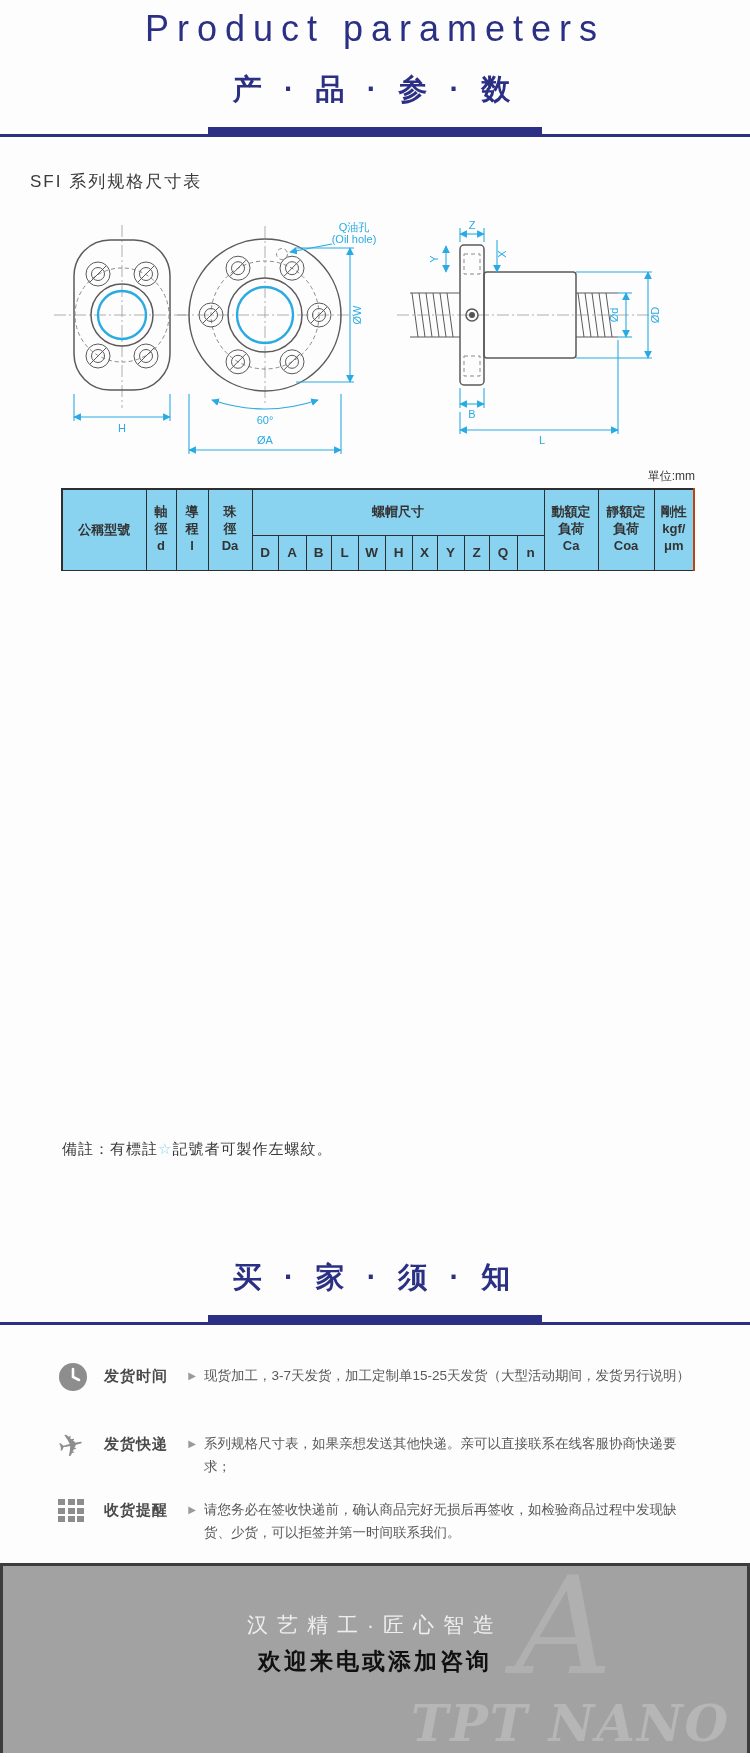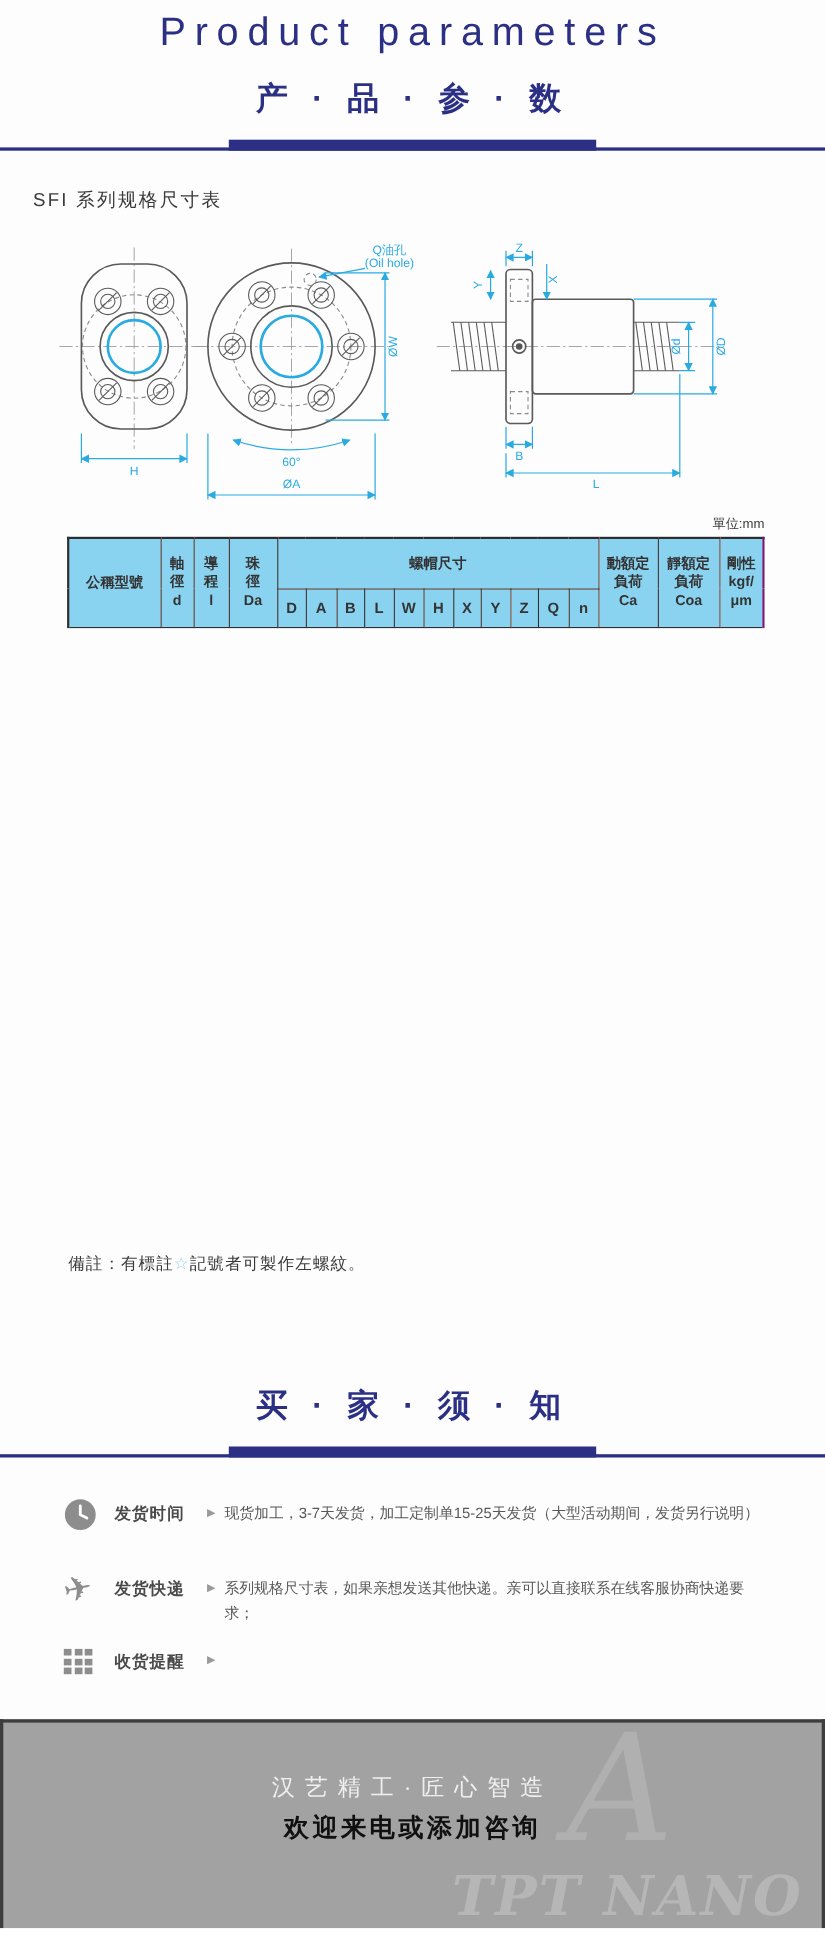--- a/index.html
+++ b/index.html
@@ -29,21 +29,21 @@
   .dtxt{fill:#29abe2;font-size:11px;font-family:"Liberation Sans",sans-serif;}
 
   
   .spec-table{position:absolute;left:40px;top:488px;border-collapse:collapse;table-layout:fixed;width:654px;}
   .spec-table th,.spec-table td{border:1px solid #2e2e2e;text-align:center;vertical-align:middle;
        color:#3f3f3f;padding:0;overflow:hidden;}
   .spec-table thead th{background:#8ad3f0;font-weight:600;font-size:13px;color:#333;}
   .spec-table thead tr:first-child th{border-top:2px solid #2e2e2e;}
   .spec-table thead tr:nth-child(2) th{height:34px;font-size:13.5px;}
   .spec-table .model-cell{border-left:2px solid #2e2e2e;}
-  .spec-table .lastcol{border-right:2px solid #701a75;}
+  .spec-table .lastcol{border-right:2px solid #c2410c;}
   .spec-table .star-cell{border:none !important;background:transparent !important;
        color:#84cdf0;font-size:15px;}
   .pre{white-space:pre-line;line-height:1.3;font-size:12.5px;}
   .spec-table thead tr:first-child th:first-child{border:none;background:transparent;}
 
   .table-note{position:absolute;left:62px;top:1140px;font-size:15px;color:#3a3a3a;letter-spacing:1px;}
   .table-note .note-star{color:#8fd3f2;font-family:"DejaVu Sans",sans-serif;}
 
   
   .service{position:absolute;left:58px;width:645px;display:flex;align-items:flex-start;}
@@ -322,20 +322,21 @@
           <div></div>
           <div></div>
           <div></div>
           <div></div>
           <div></div>
           <div></div>
         </div>
     </div>
     <div class="s-label">收货提醒</div>
     <div class="s-arrow">▶</div>
+    <div class="s-text">请您务必在签收快递前，确认商品完好无损后再签收，如检验商品过程中发现缺货、少货，可以拒签并第一时间联系我们。</div>
   </div>
 
   <div class="footer">
     <div class="f-script">A</div>
     <div class="f-watermark">TPT NANO</div>
     <div class="f-tagline">汉艺精工·匠心智造</div>
     <div class="f-line1">欢迎来电或添加咨询</div>
   </div>
 
 </div>

